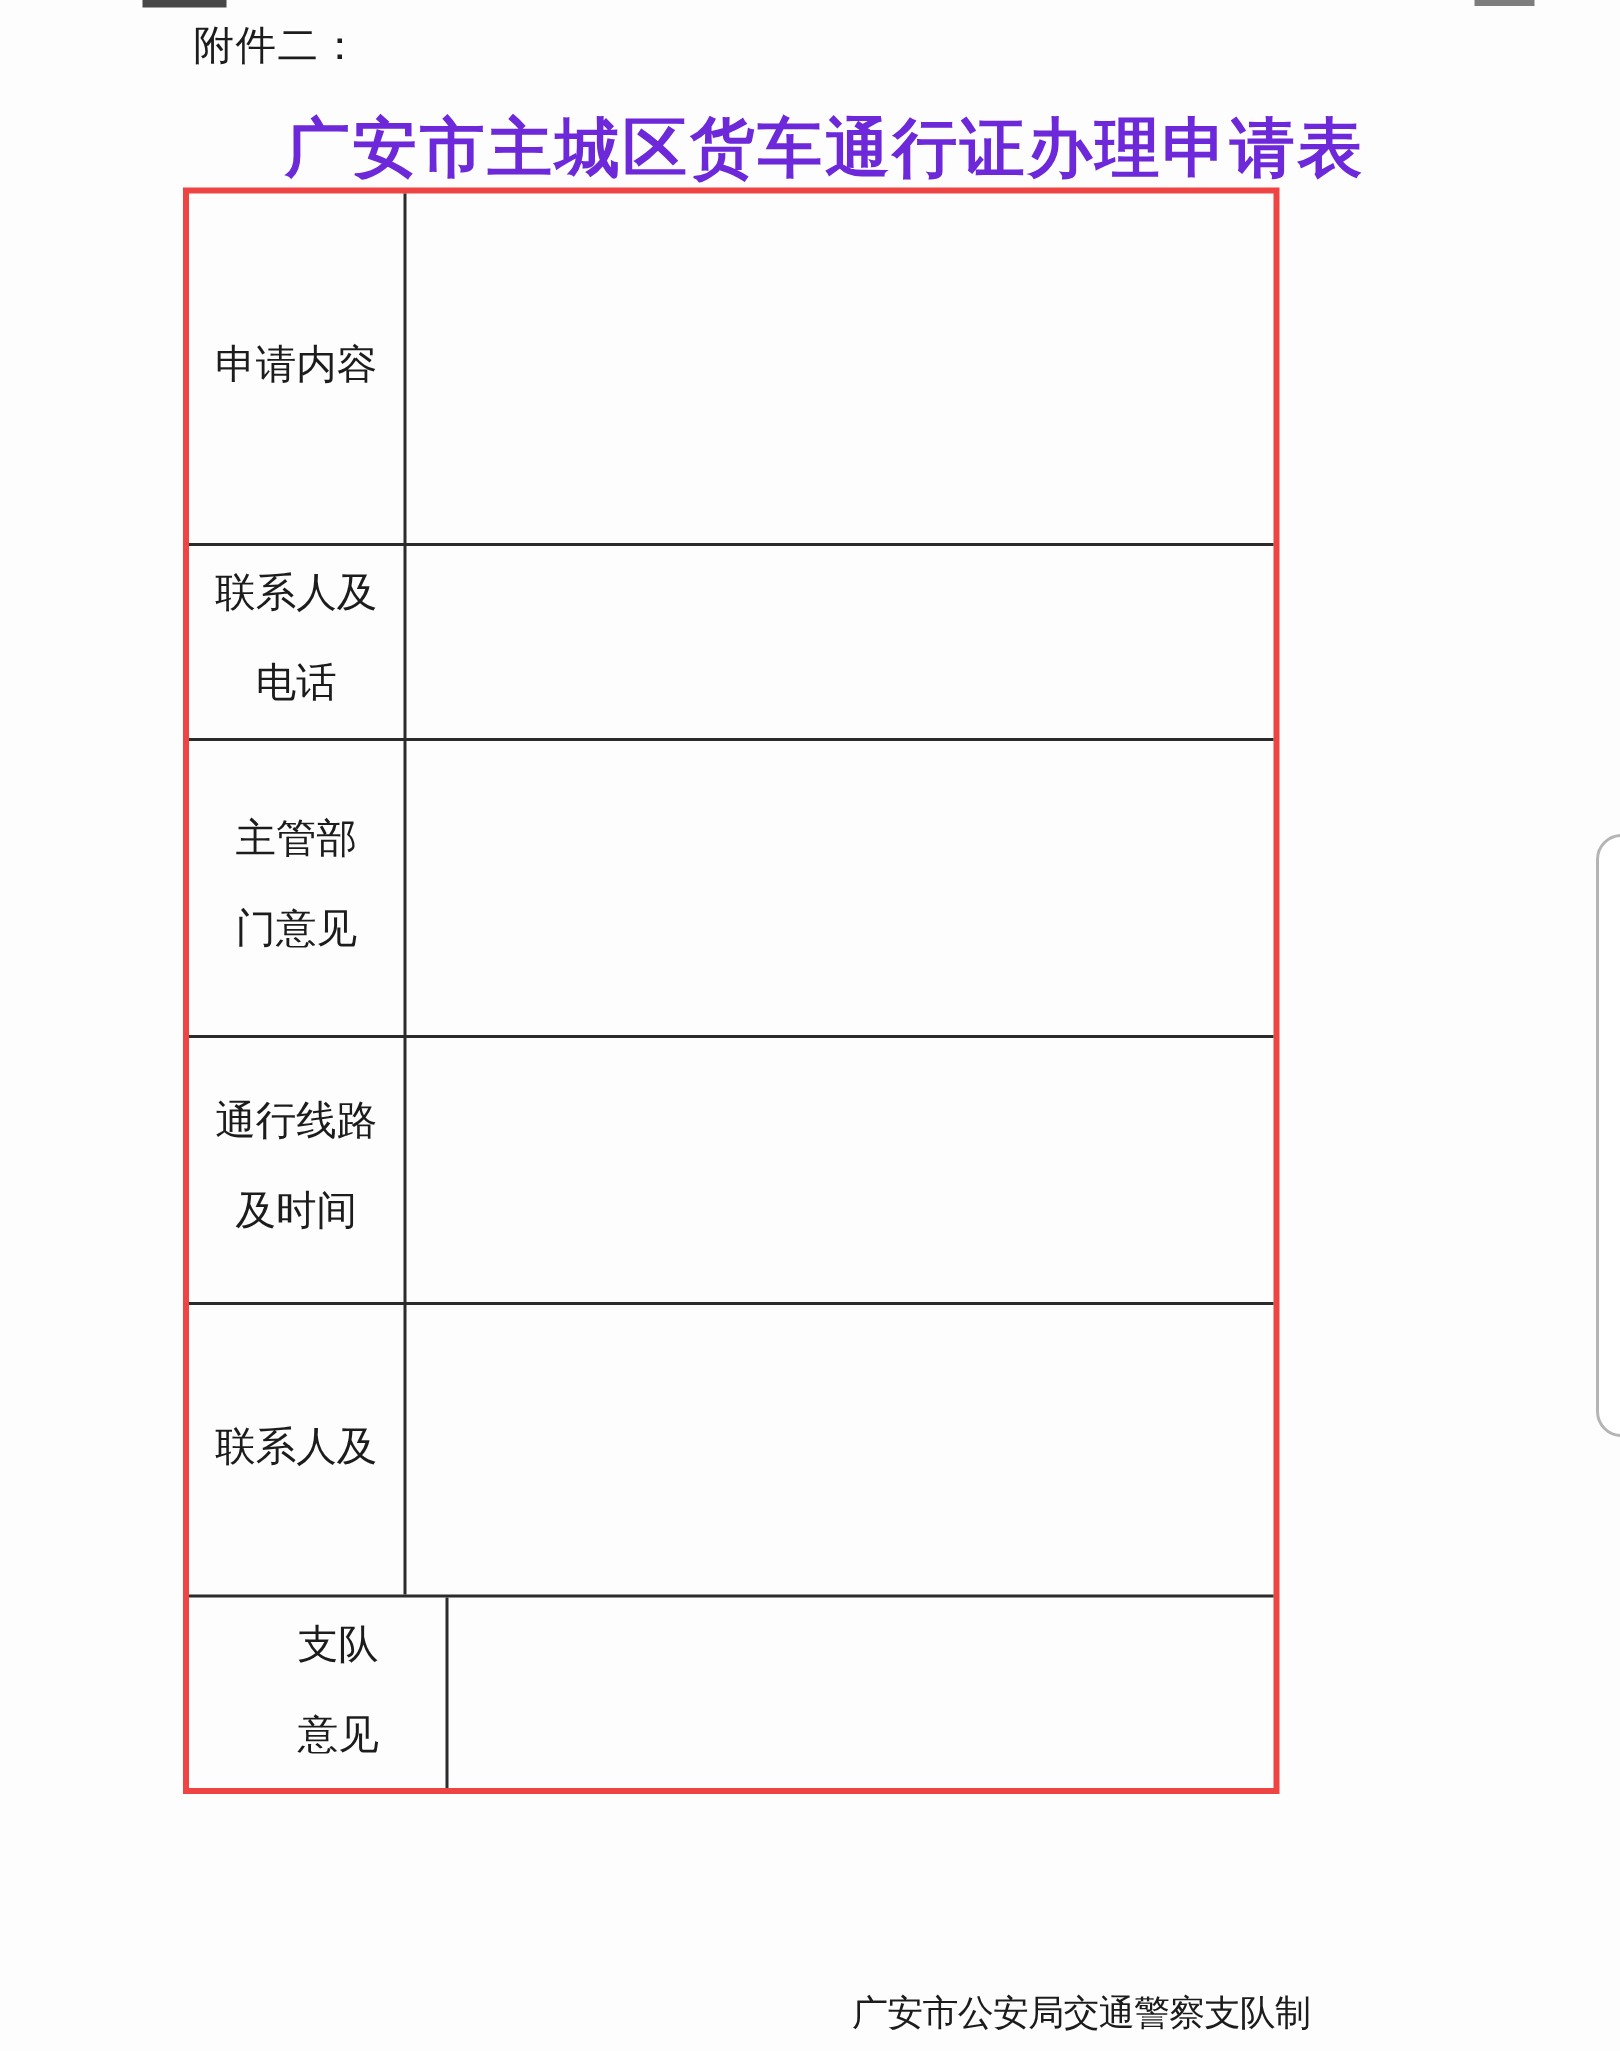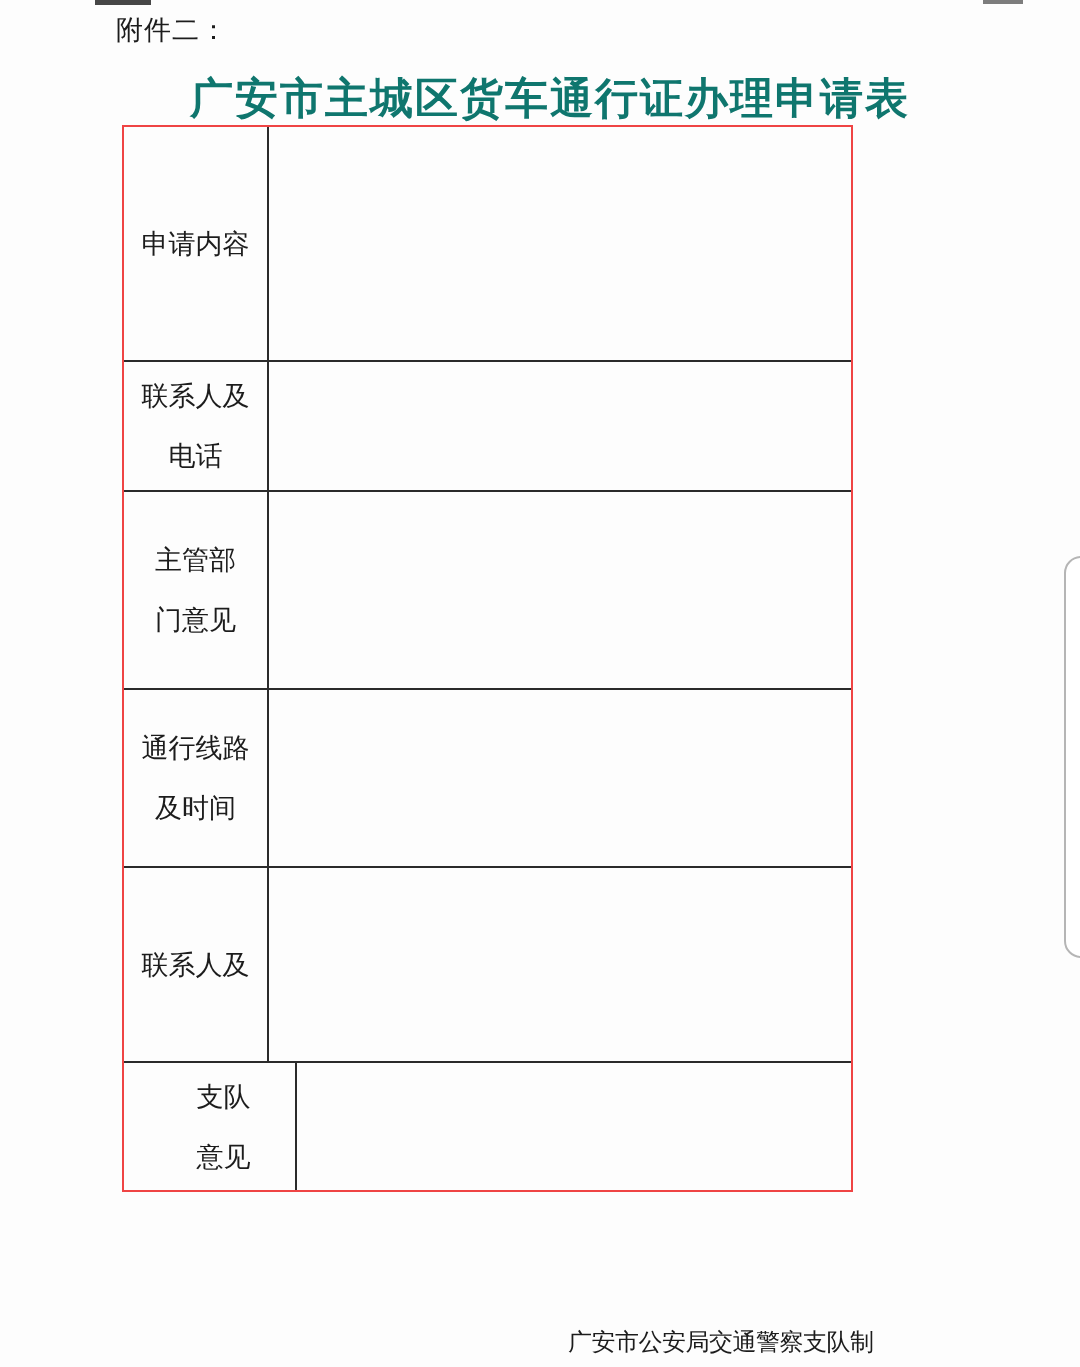--- a/index.html
+++ b/index.html
@@ -26,46 +26,47 @@
     background: #474747;
   }
   .artifact-right {
     left: 983px;
     width: 40px;
     height: 4px;
     background: #7d7d7d;
   }
   .attachment {
     position: absolute;
-    left: 116px;
+    left: 129px;
     top: 14px;
     font-size: 27px;
     line-height: 32px;
     letter-spacing: 1px;
   }
   .title {
     position: absolute;
     left: 20px;
     right: 0;
     top: 70px;
     margin: 0;
     text-align: center;
     font-size: 43px;
     font-weight: bold;
     letter-spacing: 2px;
-    color: #0f766e;
+    color: #6d28d9;
   }
   .form-table {
     position: absolute;
     left: 122px;
     top: 125px;
     width: 731px;
     box-sizing: border-box;
-    border: 2px solid #ef4444;
+    border: 4px solid #ef4444;
     background: transparent;
+    font-family: Liberation Mono, monospace;
   }
   .row {
     display: flex;
     box-sizing: border-box;
     border-bottom: 2px solid #2b2b2b;
   }
   .row:last-child {
     border-bottom: none;
     margin-left: 28px;
   }

